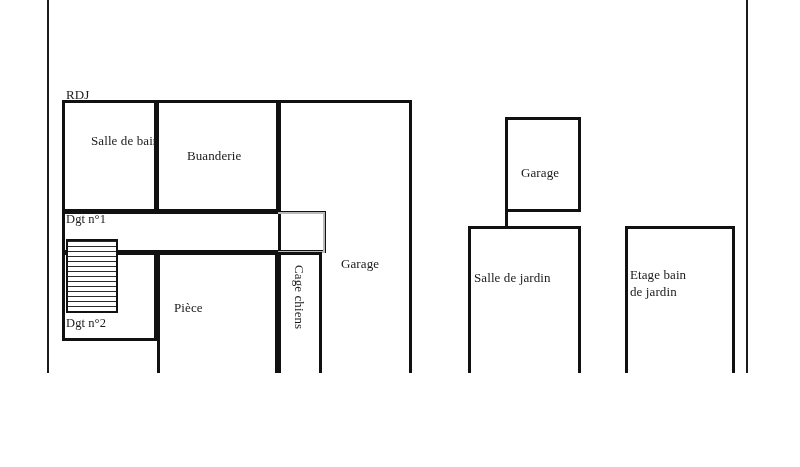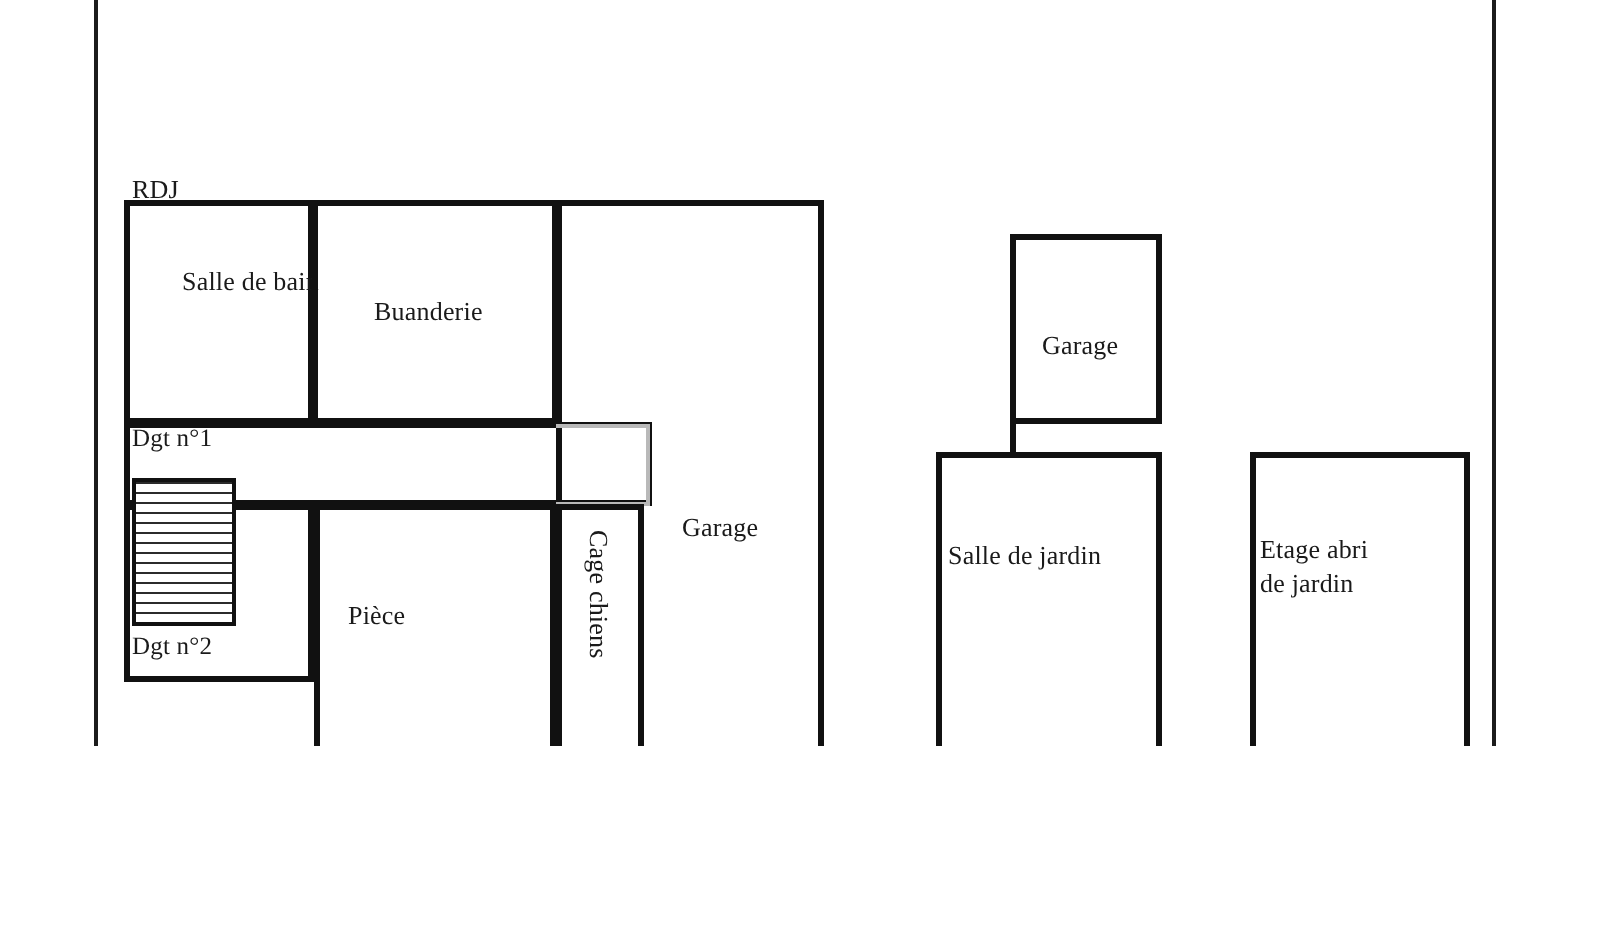--- a/index.html
+++ b/index.html
@@ -110,16 +110,16 @@
 
   <div class="room" style="left:505px; top:117px; width:76px; height:95px;"></div>
   <div class="label" style="left:521px; top:165px;">Garage</div>
 
   <div class="room" style="left:468px; top:226px; width:113px; height:155px;"></div>
   <div class="label" style="left:474px; top:270px;">Salle de jardin</div>
 
   <div class="wall" style="left:505px; top:210px; width:3px; height:18px;"></div>
 
   <div class="room" style="left:625px; top:226px; width:110px; height:155px;"></div>
-  <div class="label" style="left:630px; top:267px;">Etage abri</div>
+  <div class="label" style="left:630px; top:267px;">Etage bain</div>
   <div class="label" style="left:630px; top:284px;">de jardin</div>
 
 </div>
 
 </body></html>

